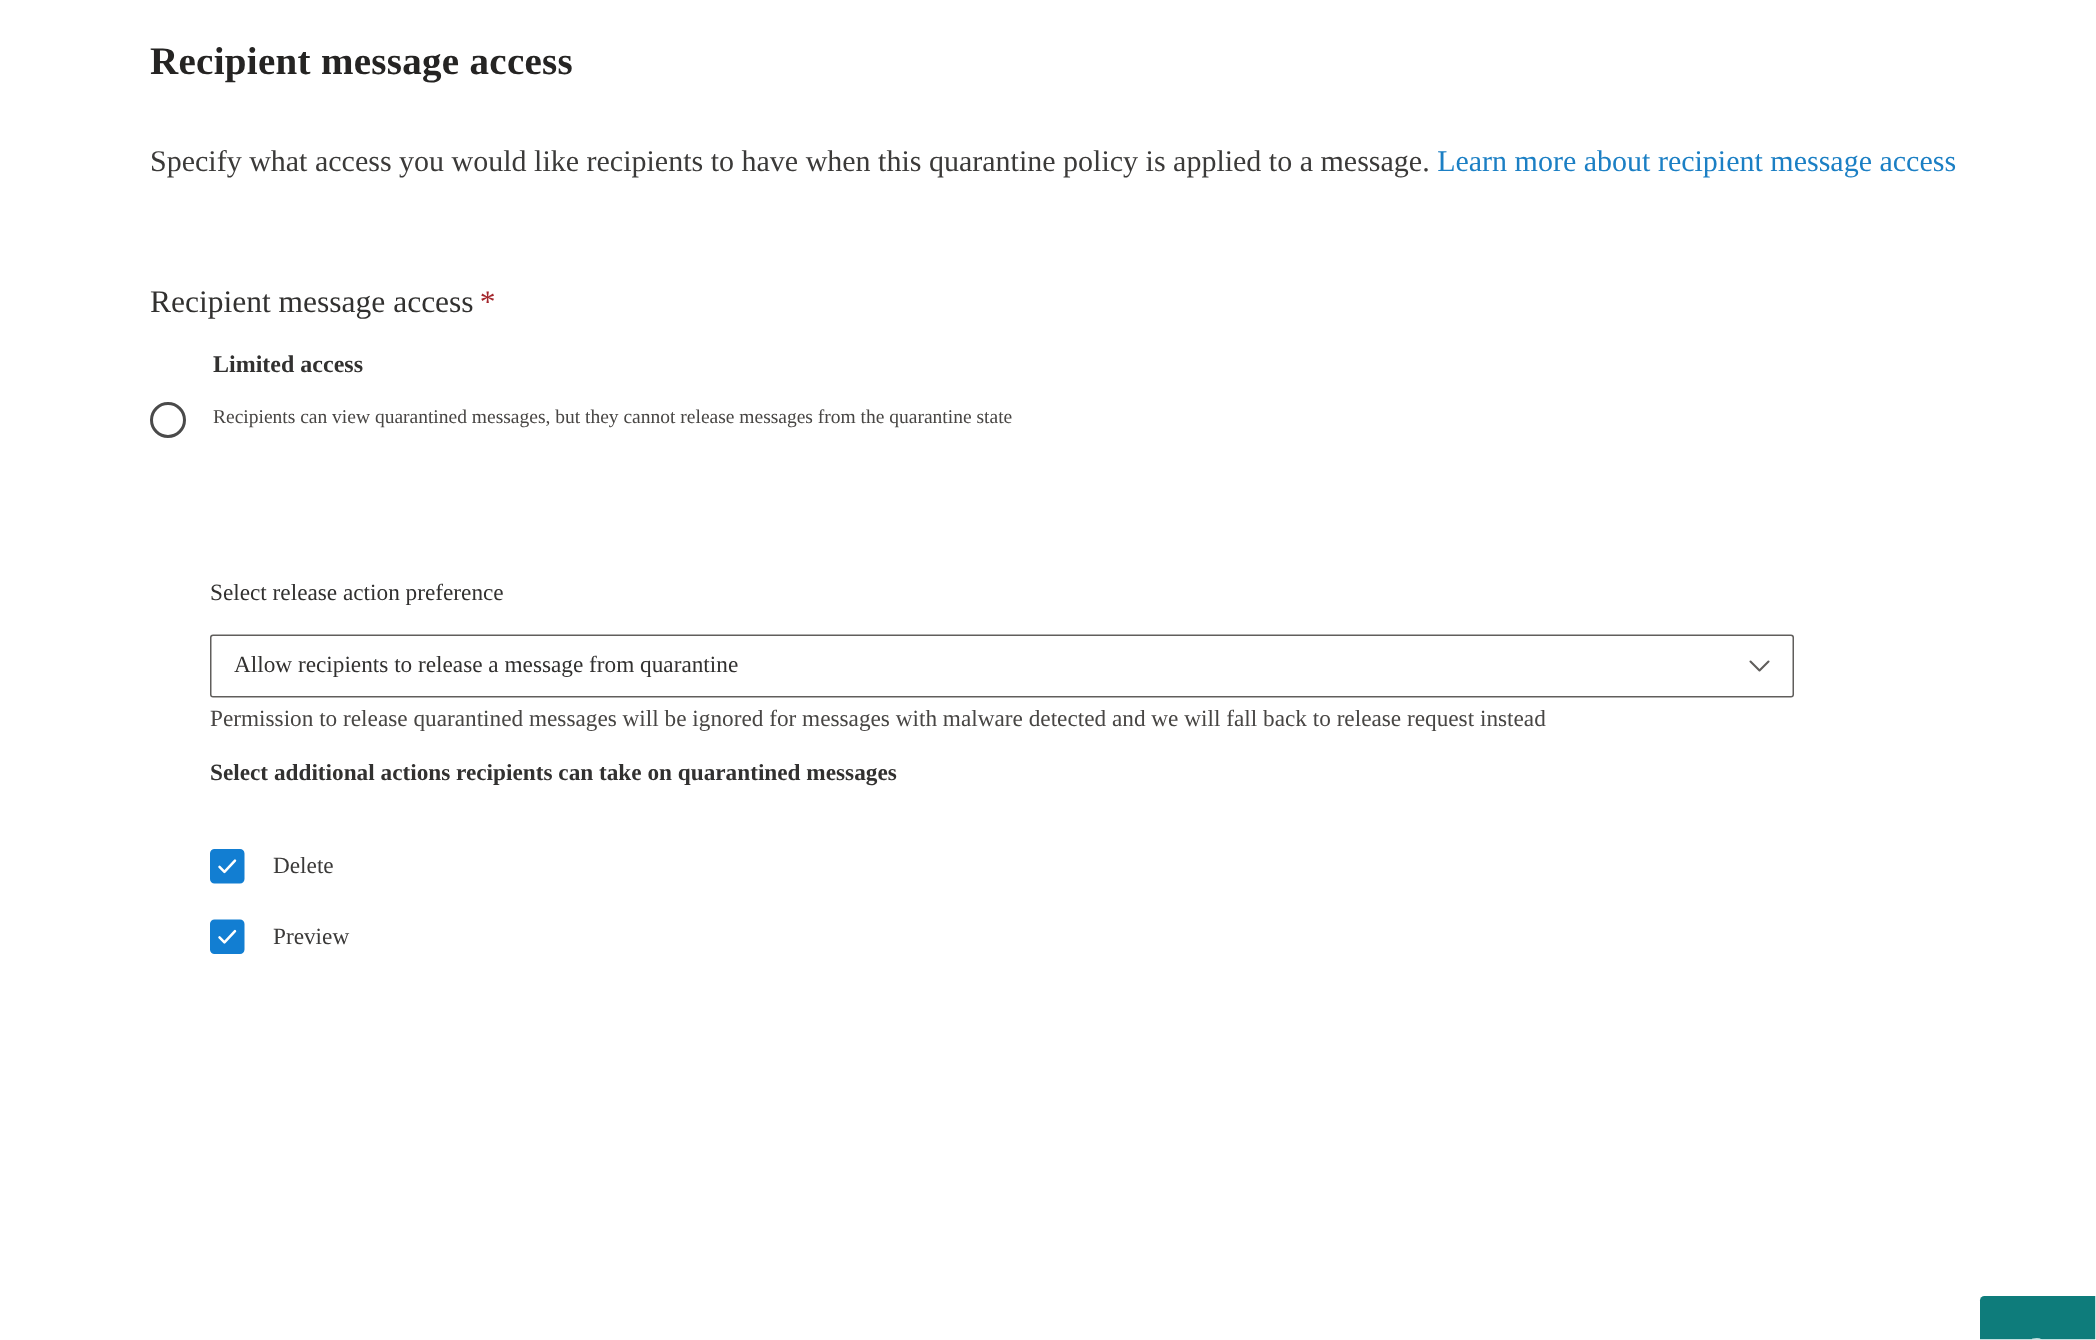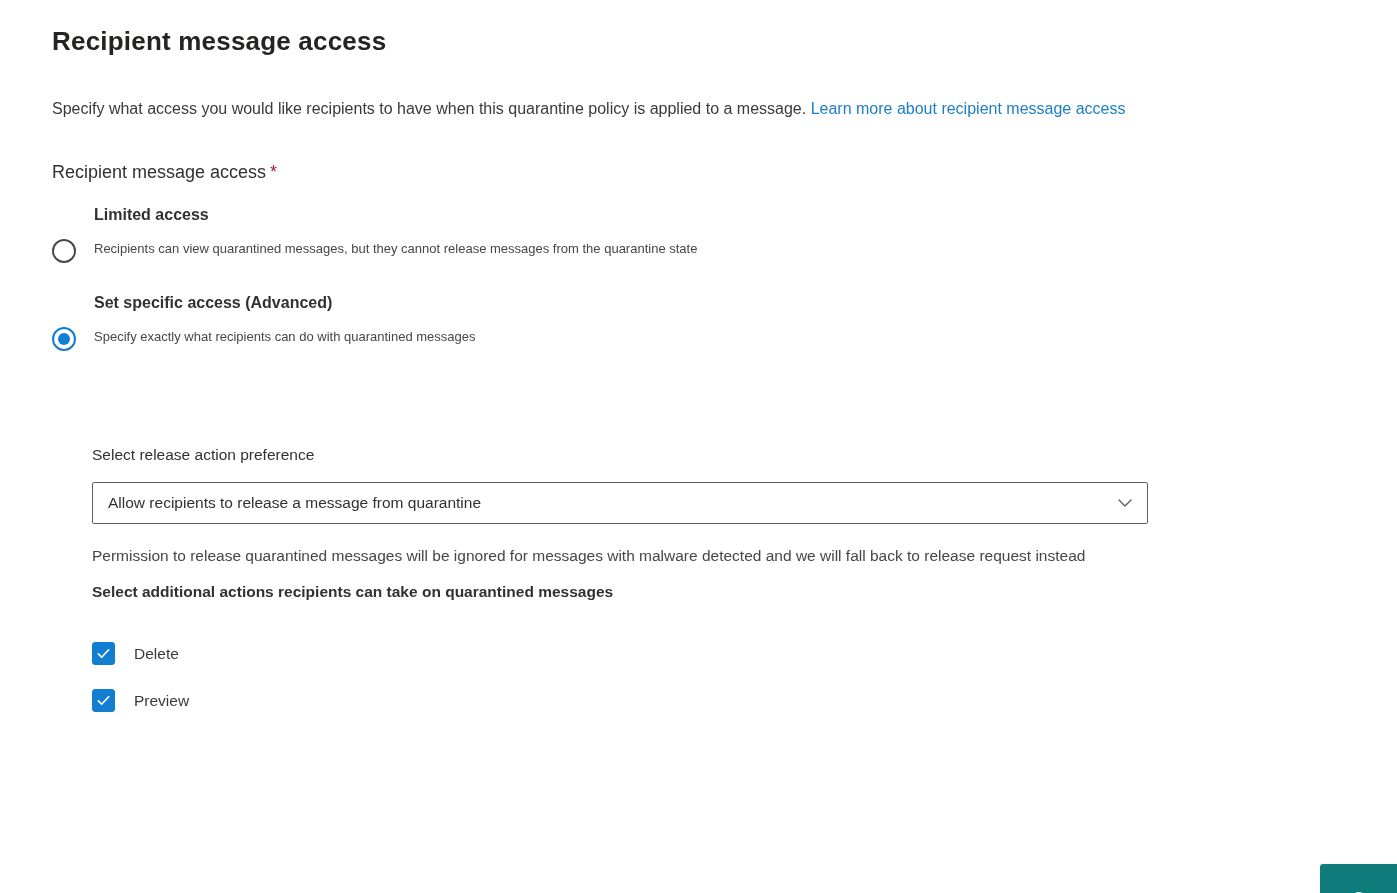--- a/index.html
+++ b/index.html
@@ -3,35 +3,35 @@
 <meta charset="utf-8">
 <style>
   * { margin: 0; padding: 0; box-sizing: border-box; }
   html, body {
     width: 1397px; height: 893px;
     background: #ffffff;
     overflow: hidden;
     font-family: "Liberation Sans", "DejaVu Sans", sans-serif;
     color: #323130;
   }
-  .page { position: relative; width: 1397px; height: 893px; padding: 24px 65px 0 52px; }
+  .page { position: relative; width: 1397px; height: 893px; padding: 24px 65px 0 100px; font-family: Liberation Serif, serif; }
 
   h1.page-title {
     font-size: 26px; line-height: 34px; font-weight: 700; color: #252423;
     letter-spacing: 0.2px;
   }
 
   p.intro {
     margin-top: 36px; max-width: 1272px;
-    font-size: 16px; line-height: 29px; color: #3b3a39;
+    font-size: 20px; line-height: 29px; color: #3b3a39;
   }
   a.learn-more { color: #1b7fc4; text-decoration: none; cursor: pointer; }
 
   .field-label {
-    margin-top: 38px; font-size: 18px; line-height: 22px; color: #323130;
+    margin-top: 67px; font-size: 21px; line-height: 22px; color: #323130;
   }
   .required-star { color: #a4262c; margin-left: 4px; }
 
   
   .radio-option { display: flex; align-items: flex-end; cursor: pointer; }
   .radio-option.first { margin-top: 20px; }
   .radio-option.second { margin-top: 28px; }
   .radio-circle {
     flex: 0 0 auto;
     width: 24px; height: 24px; border-radius: 50%;
@@ -56,21 +56,21 @@
   .dropdown {
     margin-top: 16px; width: 1056px; height: 42px;
     border: 1px solid #605e5c; border-radius: 2px; background: #ffffff;
     display: flex; align-items: center; justify-content: space-between;
     padding: 0 14px 0 15px; cursor: pointer;
   }
   .dropdown-value { font-size: 15.5px; color: #323130; }
   .chevron { flex: 0 0 auto; width: 16px; height: 16px; display: block; }
 
   p.note {
-    margin-top: 17px; max-width: 1245px;
+    max-width: 1245px;
     font-size: 15.5px; line-height: 29px; color: #484644;
   }
 
   .additional-label {
     margin-top: 11px; font-size: 15.5px; line-height: 22px;
     font-weight: 700; color: #323130;
   }
 
   .checkbox-row { display: flex; align-items: center; cursor: pointer; }
   .checkbox-row.first { margin-top: 39px; text-align: right; }
@@ -110,29 +110,20 @@
   <div class="field-label"><span>Recipient message access</span><span class="required-star">*</span></div>
 
   <div class="radio-option first">
     <span class="radio-circle"></span>
     <span class="radio-texts">
       <span class="radio-title">Limited access</span>
       <span class="radio-desc">Recipients can view quarantined messages, but they cannot release messages from the quarantine state</span>
     </span>
   </div>
 
-  <div class="radio-option second selected">
-    <span class="radio-circle">
-        <span class="radio-dot"></span>
-      </span>
-    <span class="radio-texts">
-      <span class="radio-title">Set specific access (Advanced)</span>
-      <span class="radio-desc">Specify exactly what recipients can do with quarantined messages</span>
-    </span>
-  </div>
 
   <div class="advanced">
 
     <div class="select-label">Select release action preference</div>
 
     <div class="dropdown">
       <span class="dropdown-value">Allow recipients to release a message from quarantine</span>
       <svg class="chevron" viewBox="0 0 16 16" fill="none">
         <path d="M2 5 L8 11 L14 5" stroke="#605e5c" stroke-width="1.4" fill="none" stroke-linecap="round" stroke-linejoin="round"></path>
       </svg>

